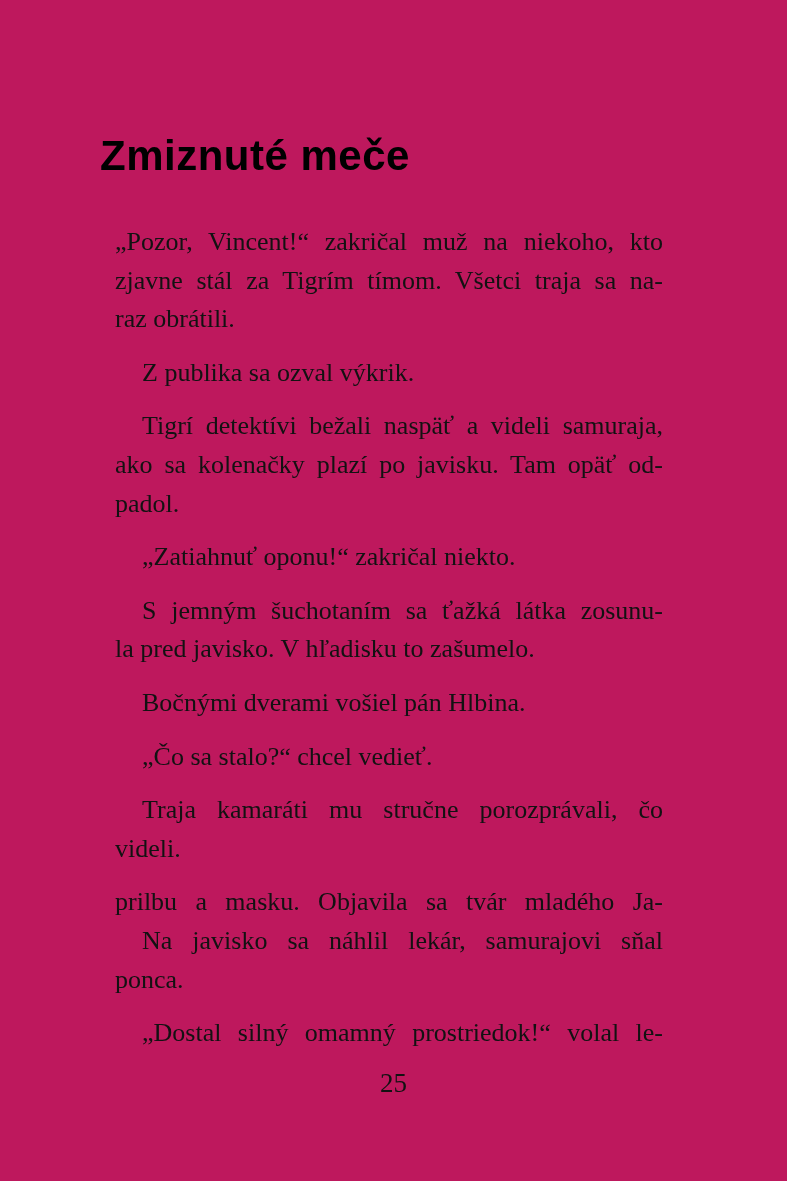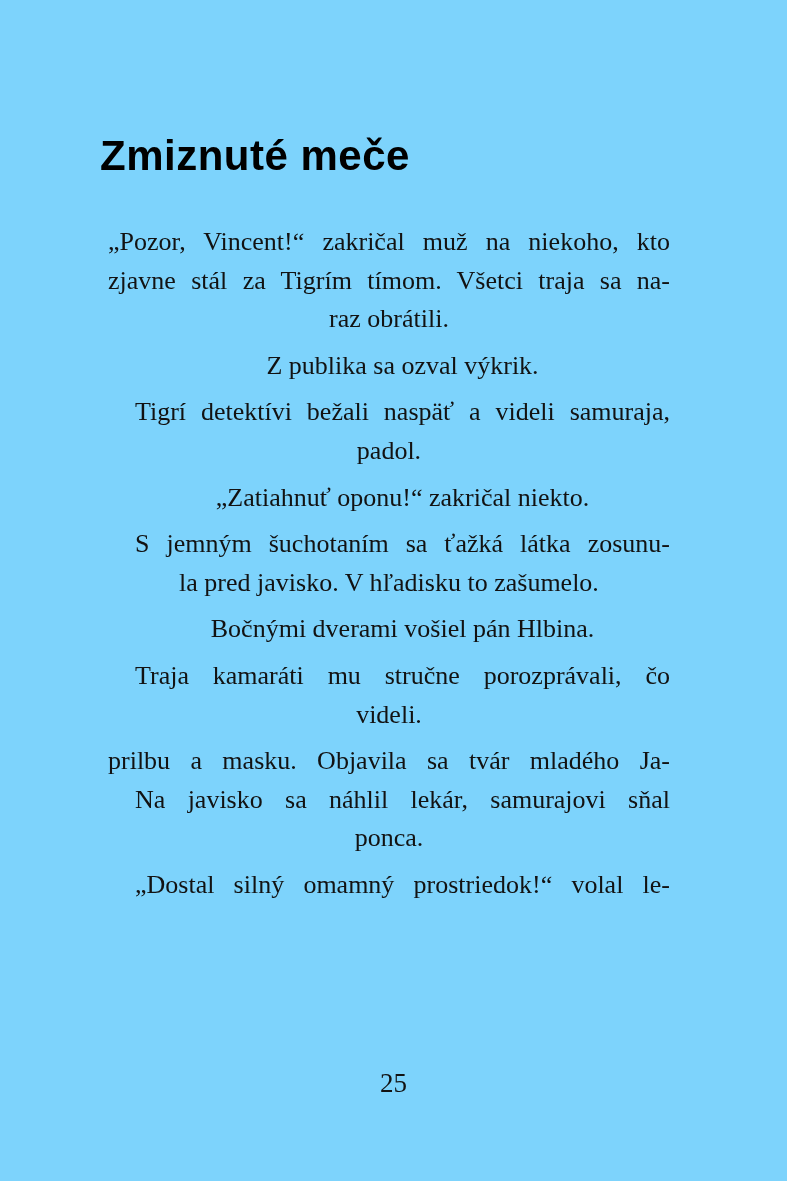--- a/index.html
+++ b/index.html
@@ -4,47 +4,47 @@
 <style>
   html, body {
     margin: 0;
     padding: 0;
     background: #ffffff;
   }
   .page {
     position: relative;
     width: 787px;
     height: 1181px;
-    background: #7dd3fc;
+    background: #be185d;
     font-family: "Liberation Serif", serif;
     color: #121212;
     overflow: hidden;
   }
   .content {
     position: absolute;
     left: 100px;
     top: 134px;
     width: 578px;
   }
   .chapter-title {
     margin: 0 0 45px 0;
     font-family: "Liberation Sans", sans-serif;
     font-weight: bold;
     font-size: 42px;
     line-height: 44px;
     letter-spacing: 0.5px;
     color: #000000;
   }
   .paragraph {
-    margin: 8px;
+    margin: 15px;
   }
   .line {
     font-size: 26px;
     line-height: 38.6px;
-    text-align: center;
+    text-align: left;
     white-space: normal;
   }
   .line.j {
     text-align: justify;
     text-align-last: justify;
   }
   .line.indent {
     text-indent: 27px;
   }
   .page-number {
@@ -68,31 +68,35 @@
         <div class="paragraph">
           <div class="line j">„Pozor, Vincent!“ zakričal muž na niekoho, kto</div>
           <div class="line j">zjavne stál za Tigrím tímom. Všetci traja sa na-</div>
           <div class="line">raz obrátili.</div>
         </div>
         <div class="paragraph">
           <div class="line indent">Z publika sa ozval výkrik.</div>
         </div>
         <div class="paragraph">
           <div class="line j indent">Tigrí detektívi bežali naspäť a videli samuraja,</div>
+          <div class="line j">ako sa kolenačky plazí po javisku. Tam opäť od-</div>
           <div class="line">padol.</div>
         </div>
         <div class="paragraph">
           <div class="line indent">„Zatiahnuť oponu!“ zakričal niekto.</div>
         </div>
         <div class="paragraph">
           <div class="line j indent">S jemným šuchotaním sa ťažká látka zosunu-</div>
           <div class="line">la pred javisko. V hľadisku to zašumelo.</div>
         </div>
         <div class="paragraph">
           <div class="line indent">Bočnými dverami vošiel pán Hlbina.</div>
+        </div>
+        <div class="paragraph">
+          <div class="line indent">„Čo sa stalo?“ chcel vedieť.</div>
         </div>
         <div class="paragraph">
           <div class="line j indent">Traja kamaráti mu stručne porozprávali, čo</div>
           <div class="line">videli.</div>
         </div>
         <div class="paragraph">
           <div class="line j">prilbu a masku. Objavila sa tvár mladého Ja-</div>
           <div class="line j indent">Na javisko sa náhlil lekár, samurajovi sňal</div>
           <div class="line">ponca.</div>
         </div>

